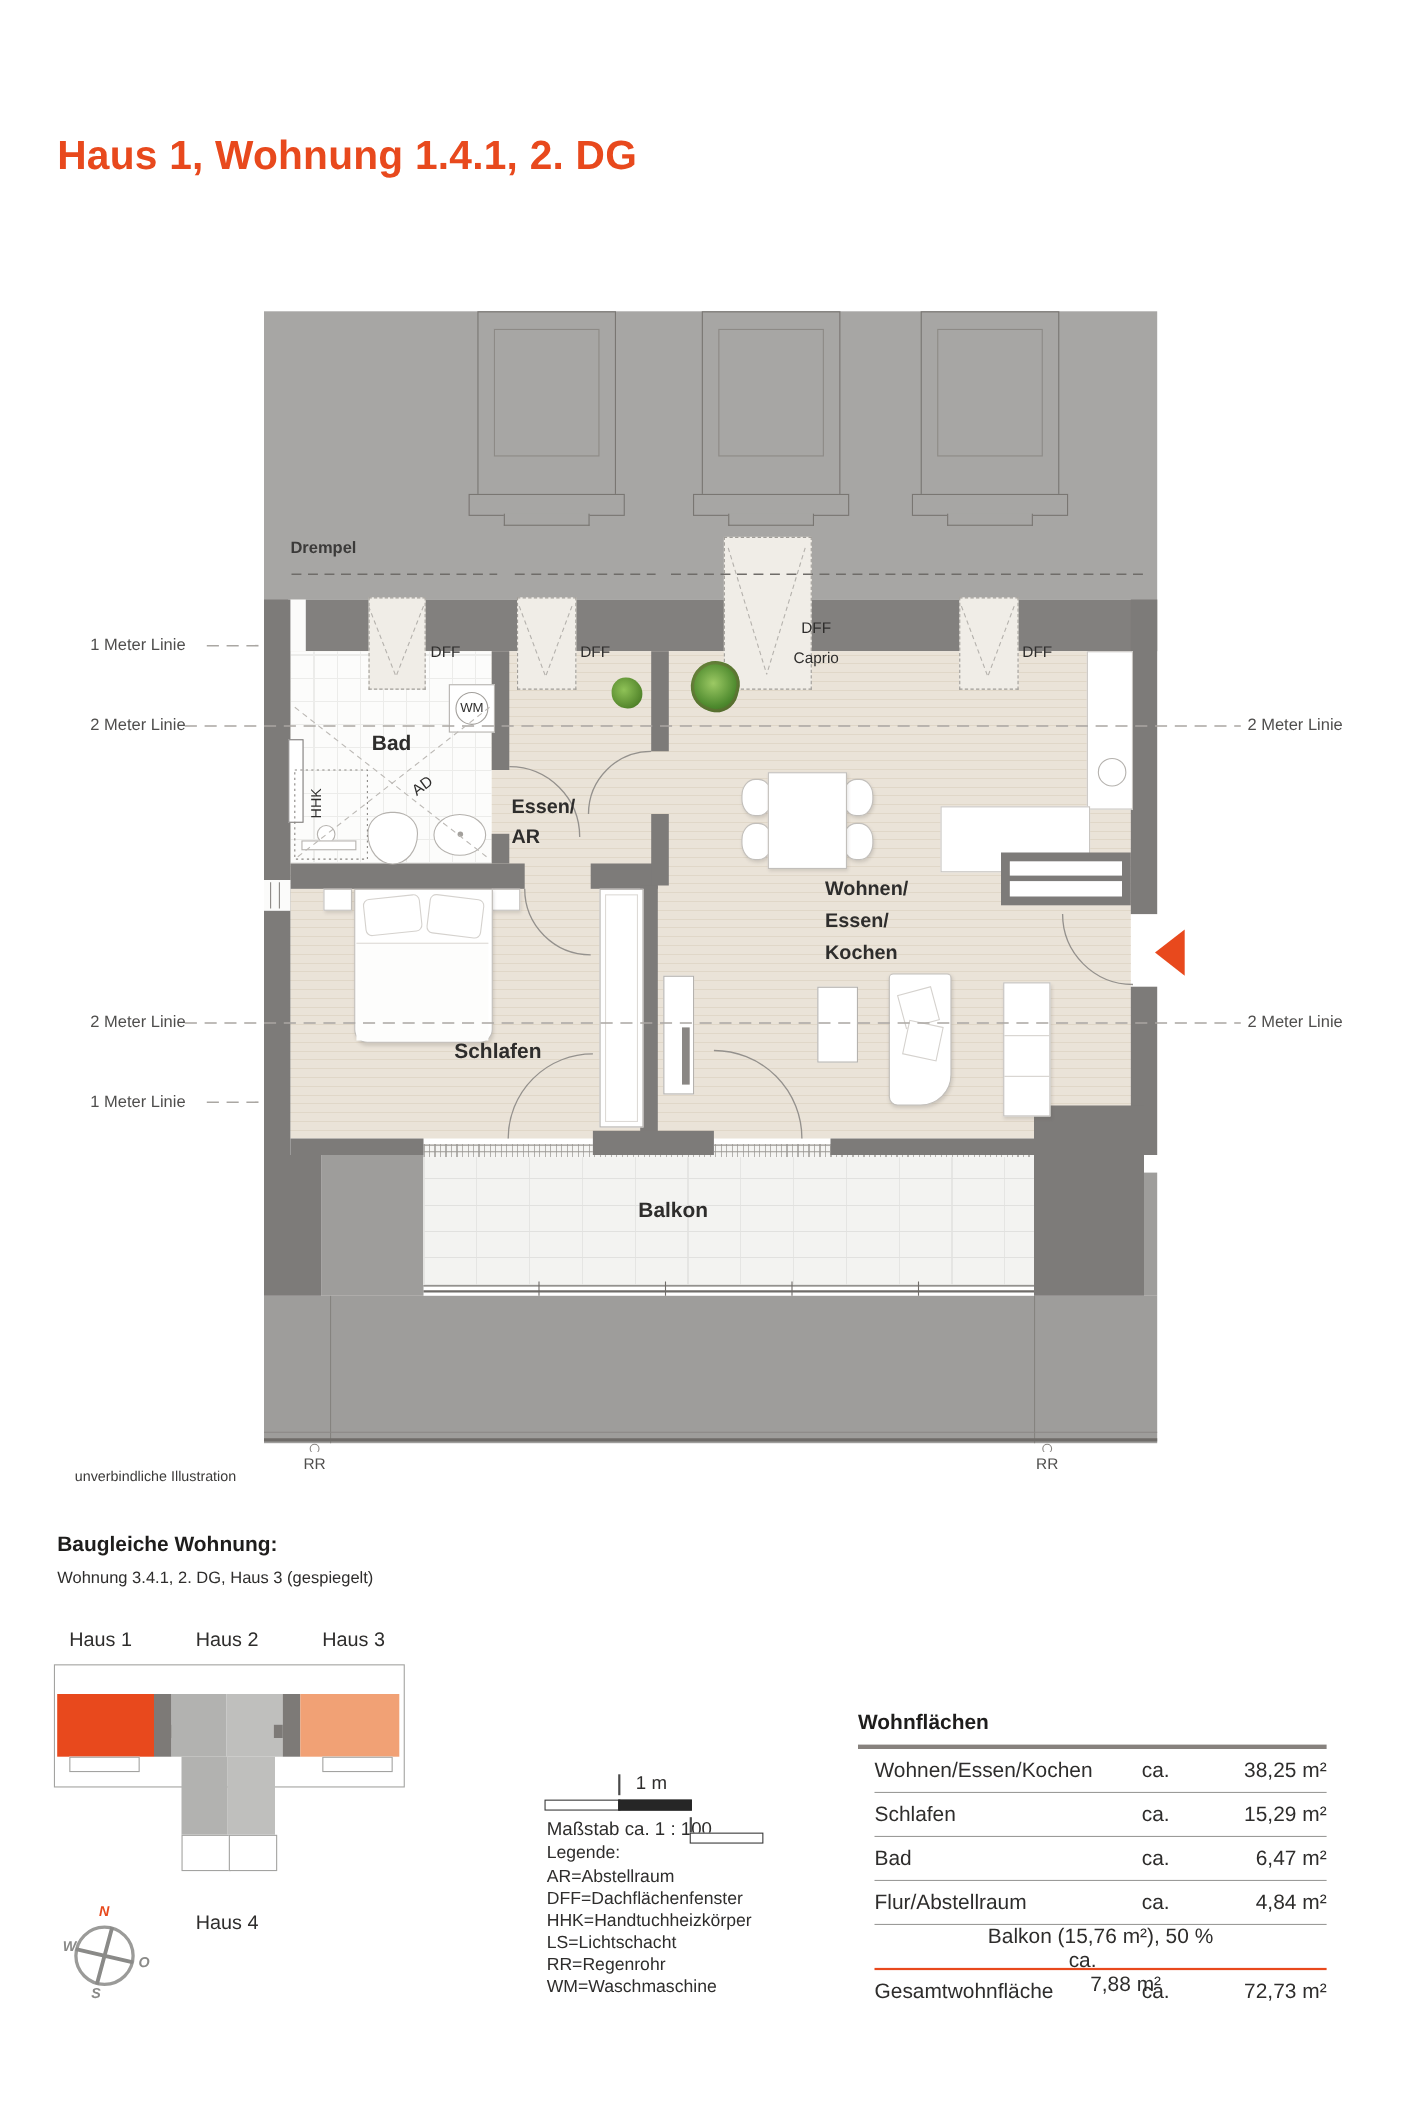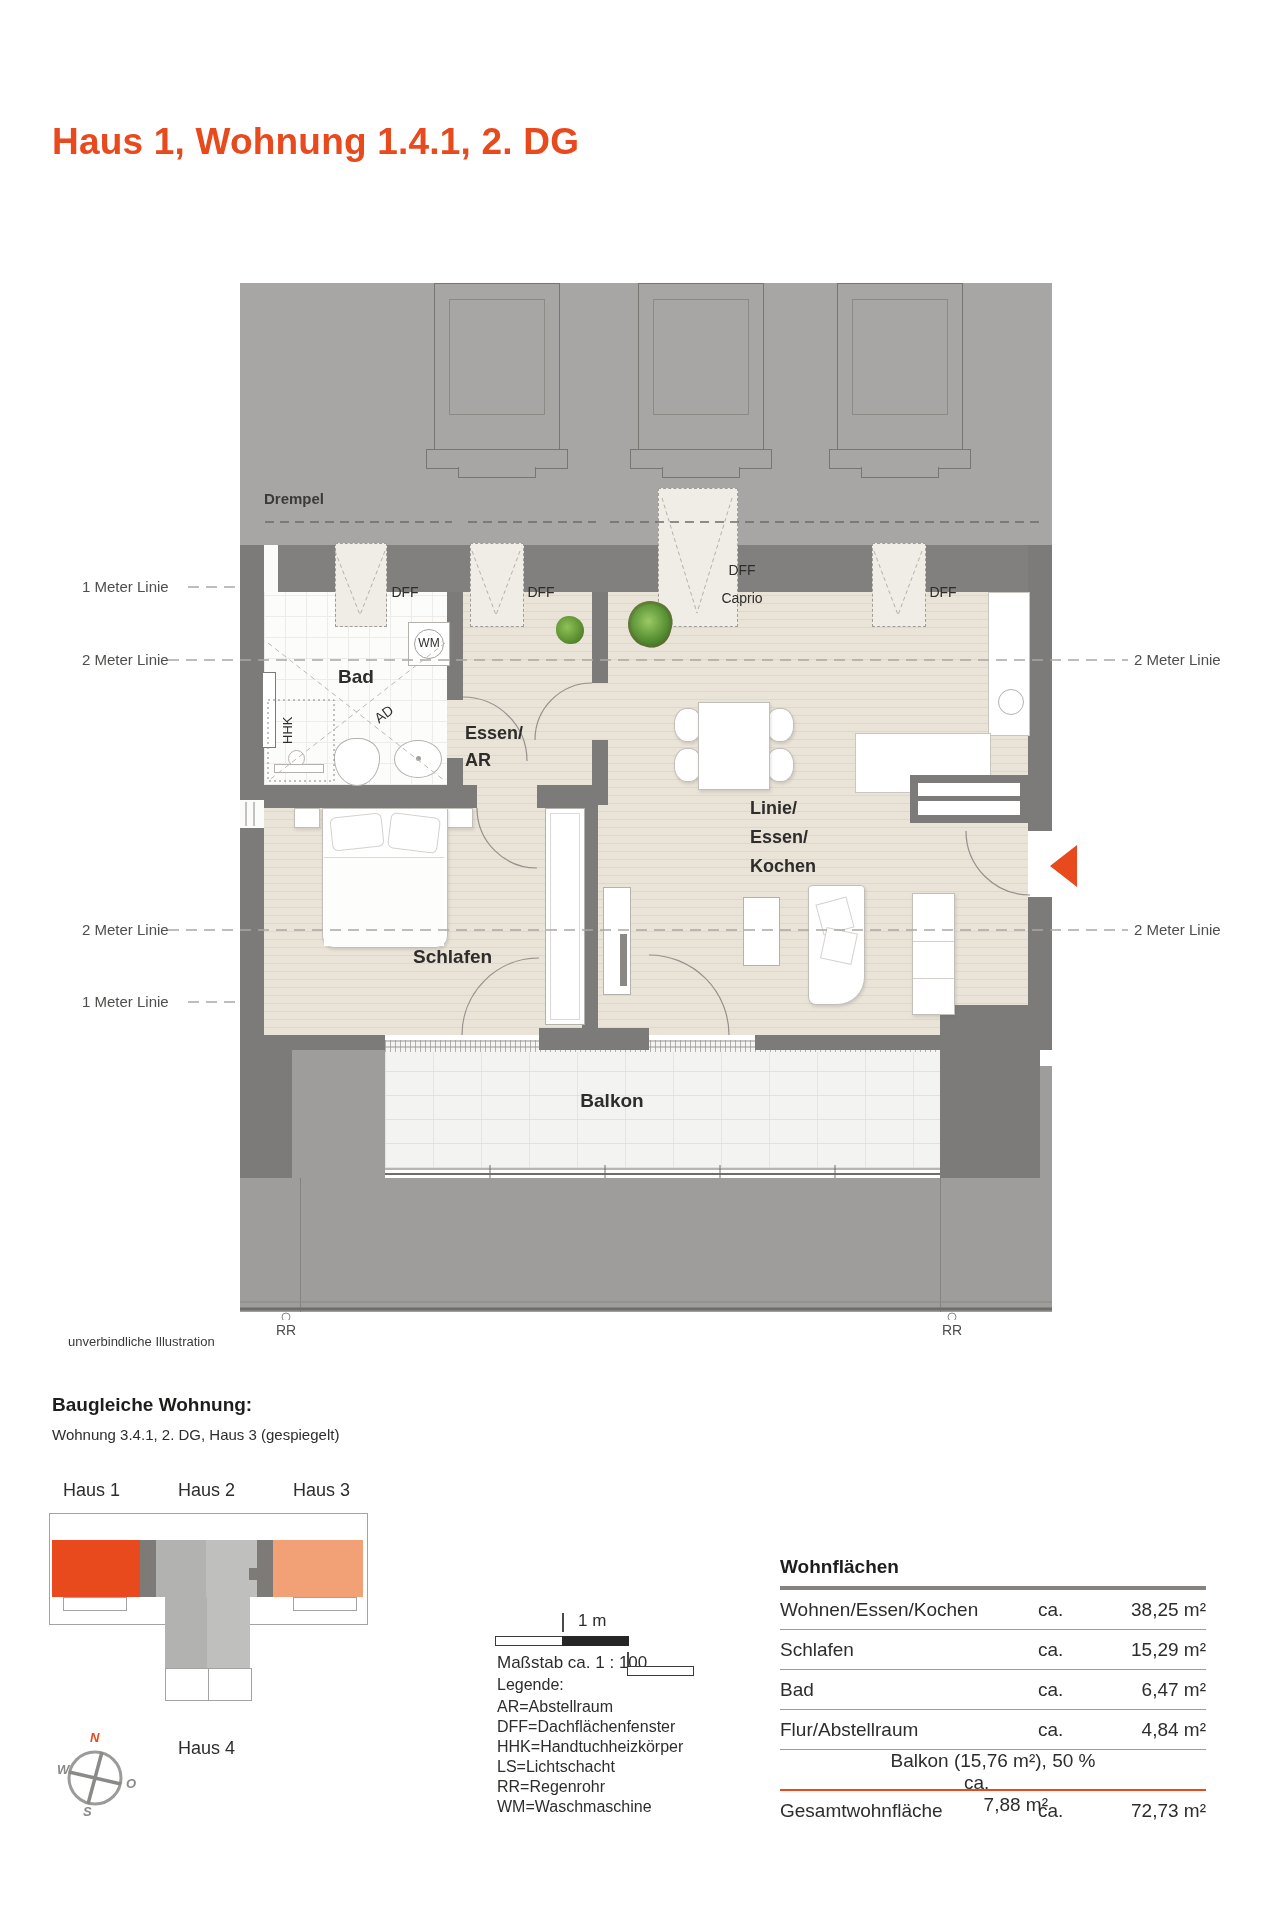--- a/index.html
+++ b/index.html
@@ -39,21 +39,21 @@
   .arrow{position:absolute;left:1050px;top:845px;width:0;height:0;z-index:11;
          border-top:21px solid transparent;border-bottom:21px solid transparent;}
   
   .h2{position:absolute;font-size:19px;font-weight:bold;color:#1e1d1c;}
   .t19{position:absolute;font-size:15px;color:#2e2d2c;}
   .t18{position:absolute;font-size:18px;color:#2e2d2c;}
   .t16{position:absolute;font-size:16px;color:#2e2d2c;line-height:20px;}
   .compass-letter{position:absolute;font-size:13px;font-weight:bold;font-style:italic;color:#8a8a88;z-index:5;}
   
   .areas{position:absolute;left:780px;top:1590px;width:426px;font-size:19px;}
-  .arow{display:flex;align-items:center;height:39px;border-bottom:1px solid #9b9b99;}
+  .arow{display:flex;align-items:center;height:39px;border-bottom:1px solid #9b9b99;margin-left:15px;}
   .arow .a-name{flex:1;}
   .arow .a-ca{width:58px;}
   .arow .a-val{width:110px;text-align:right;}
   .arow.orange{border-bottom:2.5px solid #e8491d;flex-direction:column;}
   .arow.last{border-bottom:none;}
 </style>
 </head>
 <body>
 
 <div class="page">
@@ -224,21 +224,21 @@
     <path d="M180,1026 H992" stroke="#6f6c69" stroke-width="3"></path>
     <circle cx="226" cy="1034" r="4" fill="#fff" stroke="#8a8784"></circle>
     <circle cx="892" cy="1034" r="4" fill="#fff" stroke="#8a8784"></circle>
     <path d="M186,519 V543 M194,519 V543" stroke="#8a8784" stroke-width="1"></path>
   </svg>
 
   <div class="lbl" style="left:264px;top:490px;font-size:15px;color:#3b3a39">Drempel</div>
   <div class="lbl" style="left:338px;top:666px;font-size:19px">Bad</div>
   <div class="lbl" style="left:465px;top:720px;line-height:27px"><span>Essen/</span><br><span>AR</span></div>
   <div class="lbl" style="left:413px;top:946px;font-size:19px">Schlafen</div>
-  <div class="lbl" style="left:750px;top:794px;line-height:29px"><span>Linie/</span><br><span>Essen/</span><br><span>Kochen</span></div>
+  <div class="lbl" style="left:750px;top:794px;line-height:29px"><span>Wohnen/</span><br><span>Essen/</span><br><span>Kochen</span></div>
   <div class="lbl" style="left:560px;top:1090px;width:104px;text-align:center;font-size:19px">Balkon</div>
 
   <div class="mlabel" style="left:82px;top:578px">1 Meter Linie</div>
   <div class="mlabel" style="left:82px;top:651px">2 Meter Linie</div>
   <div class="mlabel" style="left:82px;top:921px">2 Meter Linie</div>
   <div class="mlabel" style="left:82px;top:993px">1 Meter Linie</div>
   <div class="mlabel" style="left:1134px;top:651px">2 Meter Linie</div>
   <div class="mlabel" style="left:1134px;top:921px">2 Meter Linie</div>
 
   <div class="mlabel" style="left:272px;top:1322px;width:28px;text-align:center;font-size:14px">RR</div>

